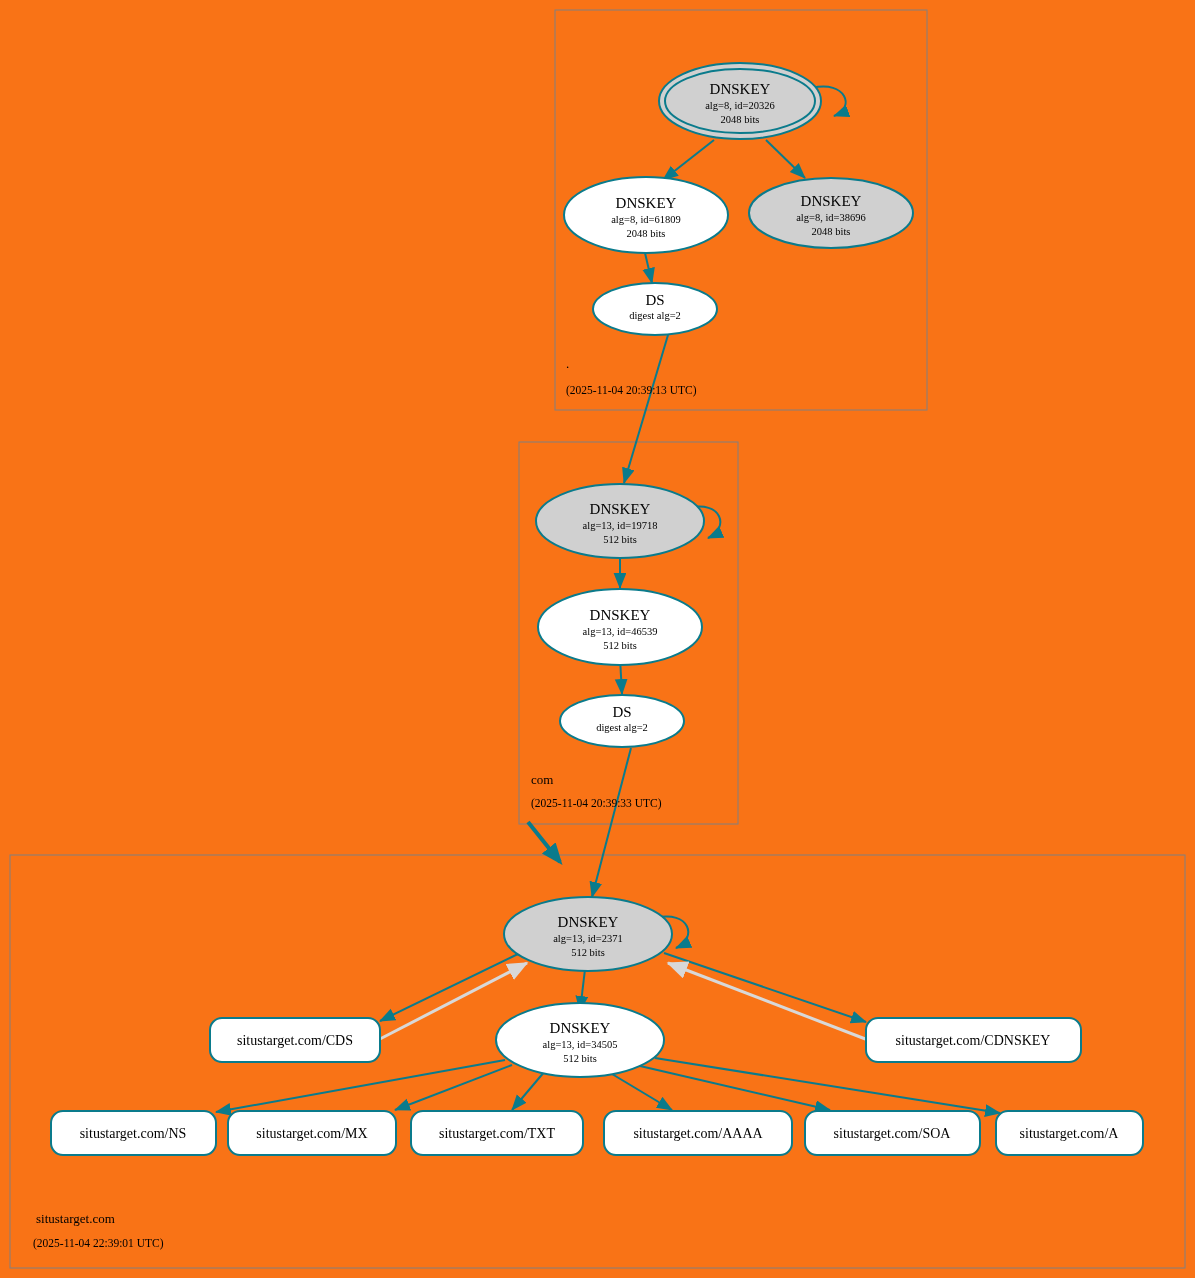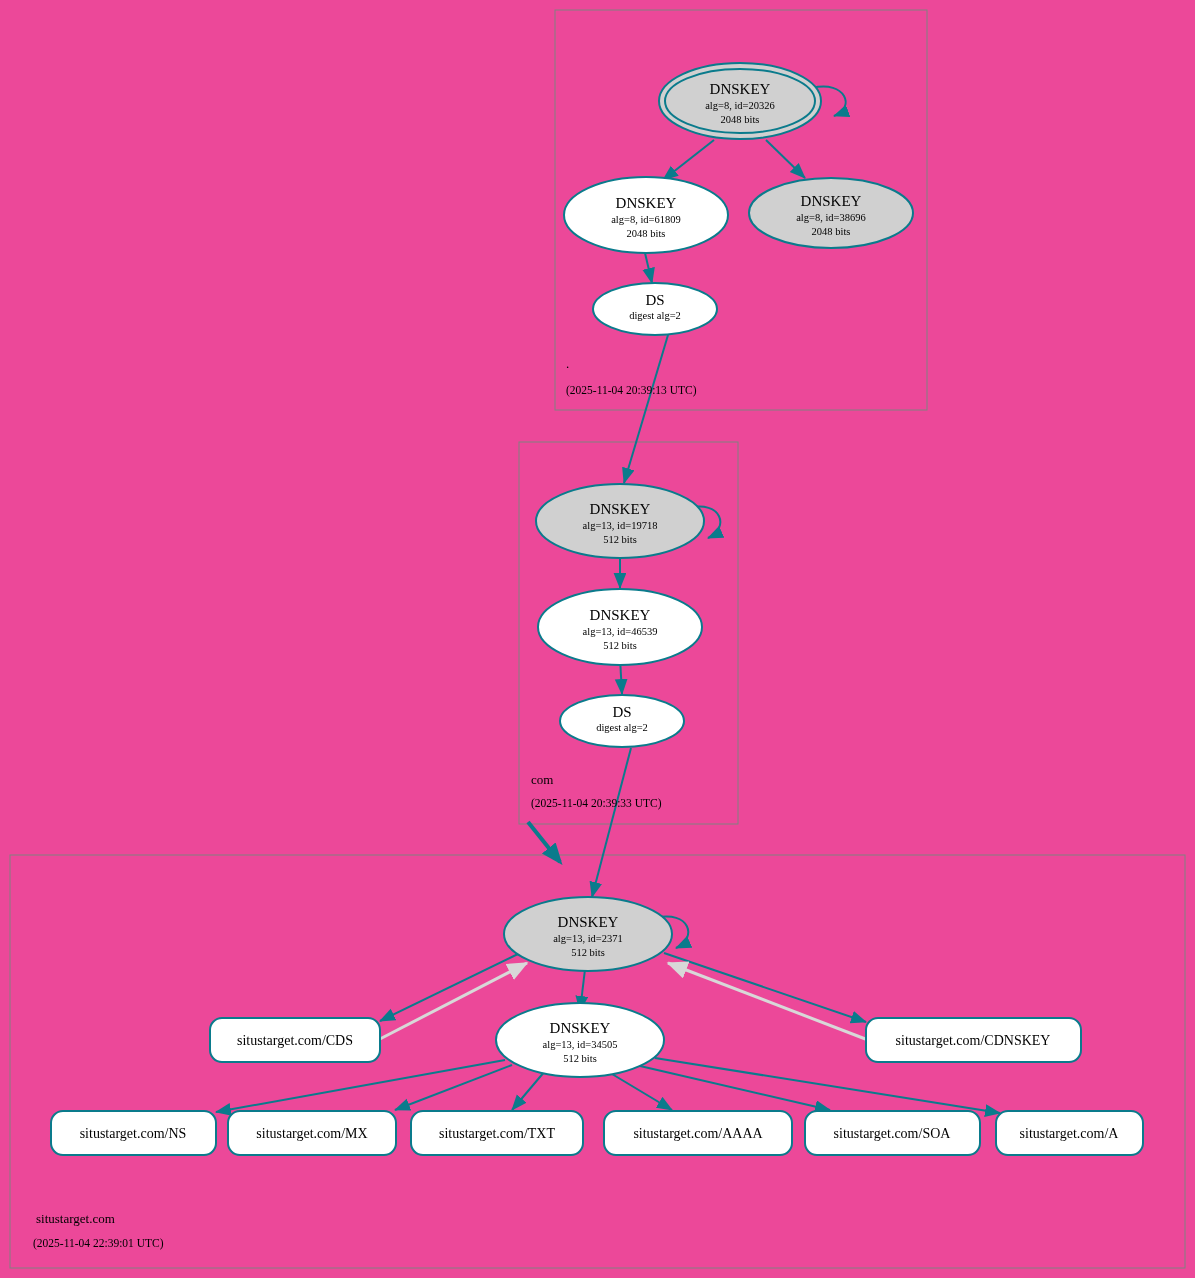--- a/index.html
+++ b/index.html
@@ -4,21 +4,21 @@
 <style>
   html, body {
     margin: 0;
     padding: 0;
     background: #ffffff;
   }
   #stage {
     position: relative;
     width: 1195px;
     height: 1278px;
-    background: #ec4899;
+    background: #f97316;
     font-family: "Liberation Serif", serif;
     overflow: hidden;
   }
   svg#graph {
     position: absolute;
     left: 0;
     top: 0;
     width: 1195px;
     height: 1278px;
   }

